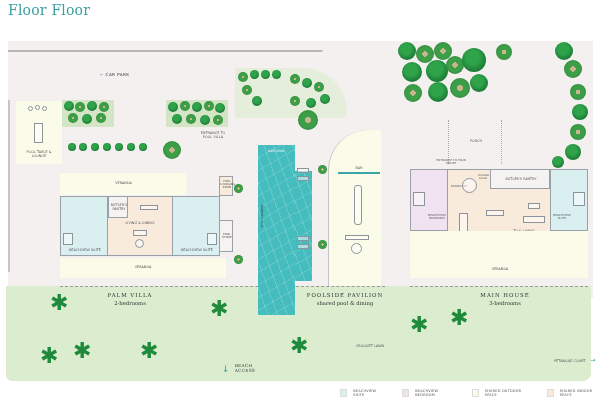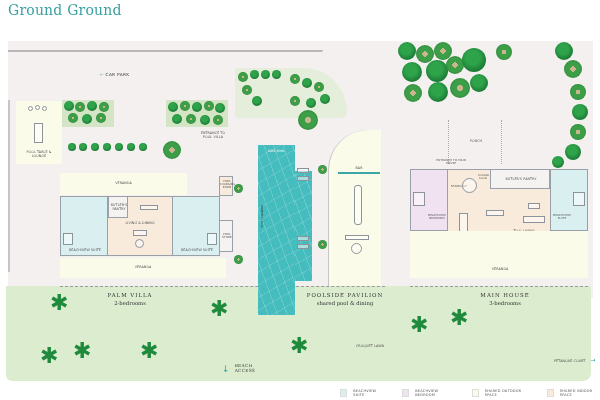--- a/index.html
+++ b/index.html
@@ -30,21 +30,21 @@
   .legend-sw { width: 8px; height: 8px; border: 1px solid #dcdcdc; }
   .legend-tx { font-size: 3.5px; color: #555; text-transform: uppercase; letter-spacing: 0.2px; }
   .dash { border-top: 1px dashed #9a9a9a; }
   .furn { border: 0.7px solid #8d939b; background: rgba(255,255,255,0.5); }
   .round { border-radius: 50%; }
   .bar-line { background: #3aa6a7; }
 </style>
 </head>
 <body>
 
-<div class="abs title">Ground Ground</div>
+<div class="abs title">Floor Floor</div>
 
 <div class="abs site"></div>
 <div class="abs site-ext"></div>
 <div class="abs road"></div>
 <div class="abs" style="left:8px;top:100px;width:2px;height:172px;background:#c8c5c7;"></div>
 
 <div class="abs lawn"></div>
 <div class="abs dash" style="left:60px;top:286px;width:168px;"></div>
 <div class="abs dash" style="left:230px;top:286px;width:155px;"></div>
 <div class="abs dash" style="left:410px;top:286px;width:178px;"></div>

